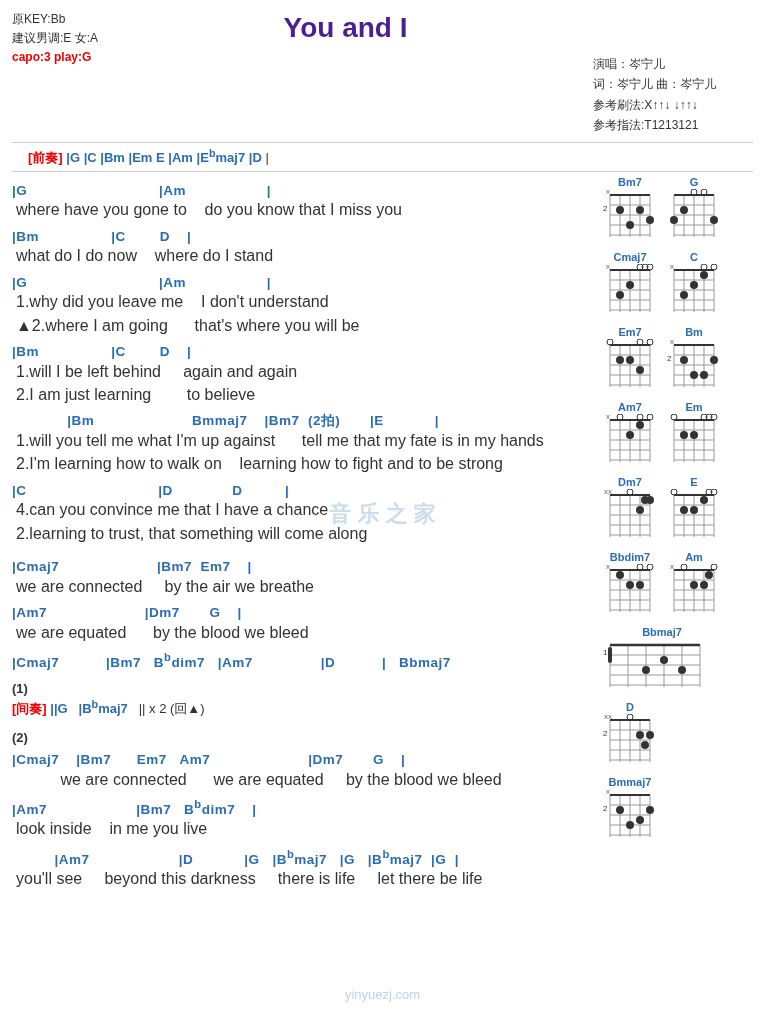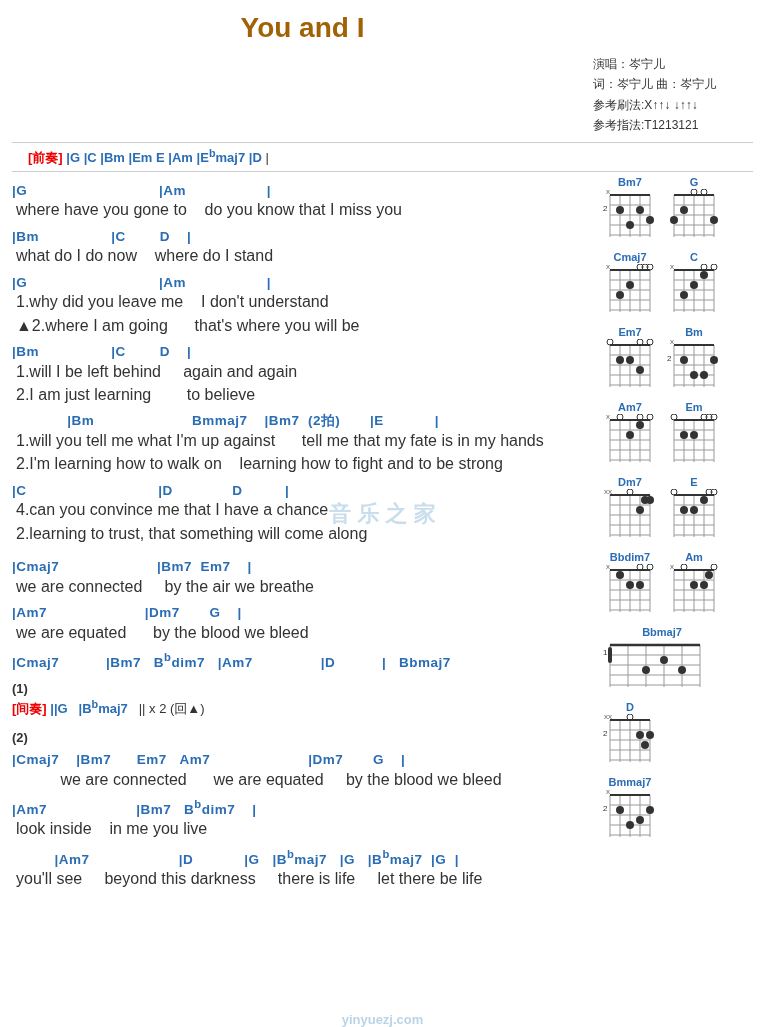--- a/index.html
+++ b/index.html
@@ -29,21 +29,21 @@
       line-height: 1.6;
     }
     .header-left .capo {
       color: #e00;
       font-weight: bold;
     }
     .header-center {
       text-align: center;
       font-size: 28px;
       font-weight: bold;
-      color: #a16207;
+      color: #4c1d95;
       flex: 1;
       padding-top: 2px;
     }
     .header-right {
       font-size: 12px;
       color: #333;
       line-height: 1.7;
       text-align: left;
       min-width: 160px;
       margin-top: 44px;
@@ -124,26 +124,26 @@
       transform: translate(-50%, -50%);
       font-size: 22px;
       color: rgba(100,160,200,0.35);
       font-weight: bold;
       pointer-events: none;
       white-space: nowrap;
       z-index: 10;
     }
     .watermark2 {
       position: absolute;
-      bottom: 0;
+      bottom: 25px;
       left: 50%;
       transform: translateX(-50%);
       font-size: 13px;
       color: rgba(100,160,200,0.45);
-      font-weight: bold;
+      font-weight: normal;
       pointer-events: none;
       white-space: nowrap;
       z-index: 10;
     }
     .paren-section {
       color: #333;
       font-size: 13px;
       margin: 4px 0 2px 0;
       font-weight: bold;
     }
@@ -156,20 +156,25 @@
       color: #2a6db5;
       font-weight: bold;
     }
   </style>
 </head>
 <body>
 
 <div class="page">
 
   <div class="header-area">
+    <div class="header-left">
+      <div>原KEY:Bb</div>
+      <div>建议男调:E 女:A</div>
+      <div class="capo">capo:3 play:G</div>
+    </div>
     <div class="header-center">You and I</div>
     <div class="header-right">
       <div>演唱：岑宁儿</div>
       <div>词：岑宁儿  曲：岑宁儿</div>
       <div>参考刷法:X↑↑↓ ↓↑↑↓</div>
       <div>参考指法:T1213121</div>
     </div>
   </div>
 
   <div class="section-divider"></div>

